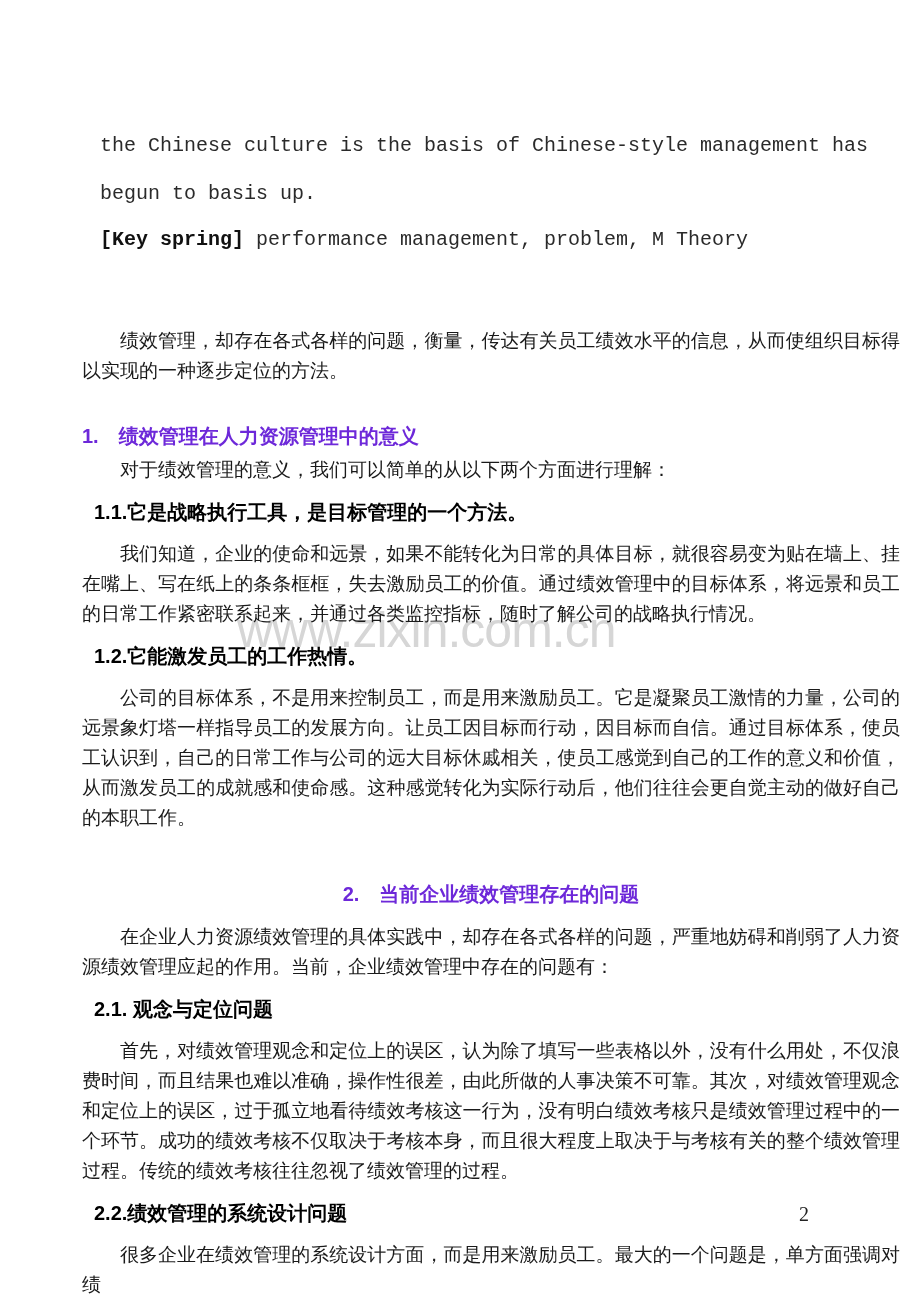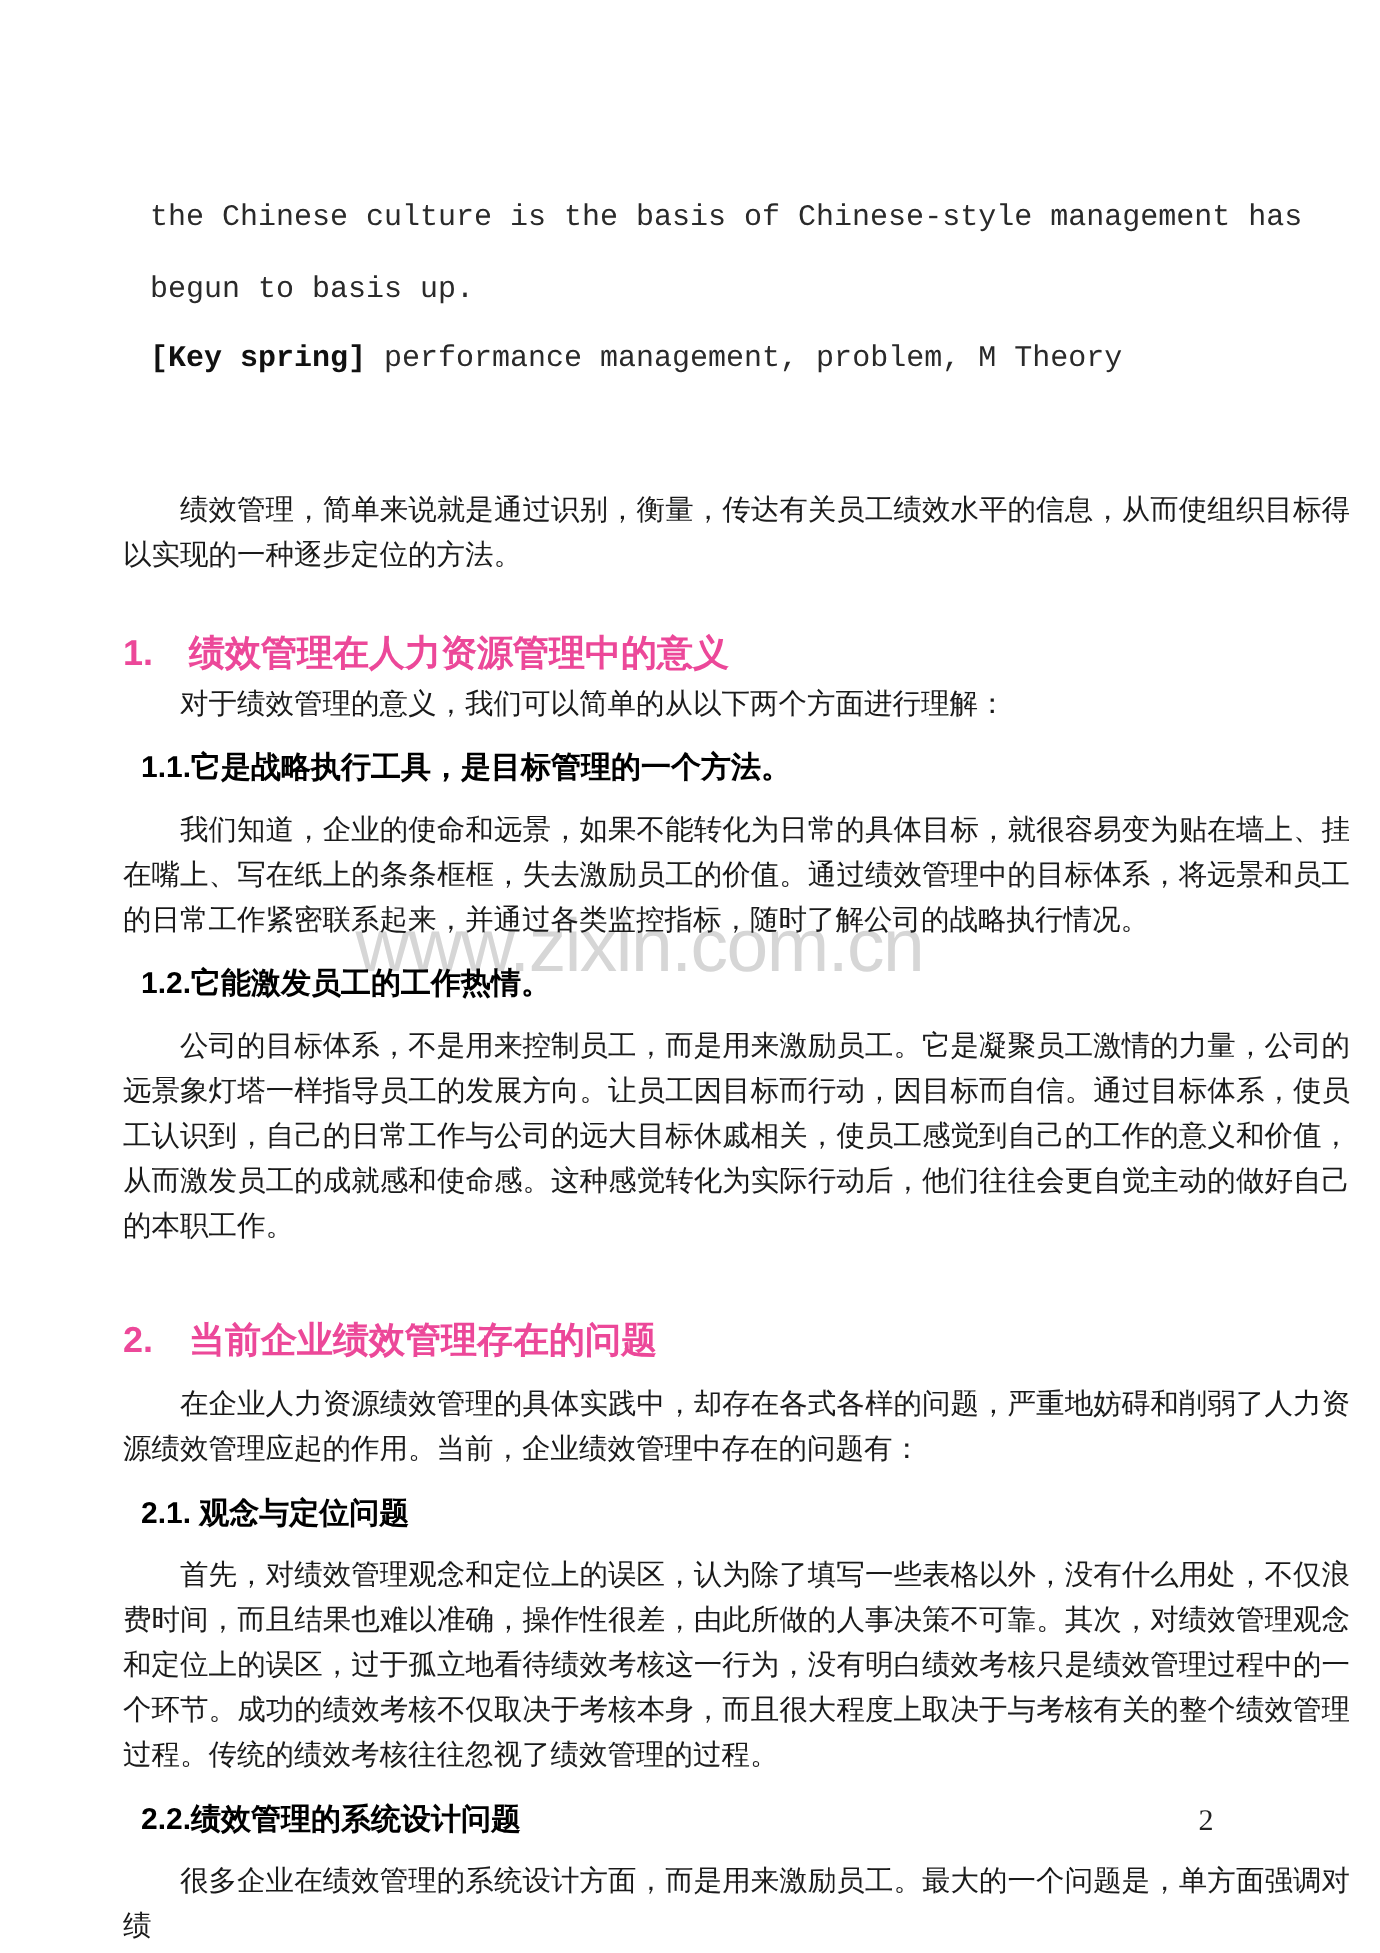--- a/index.html
+++ b/index.html
@@ -53,26 +53,26 @@
     text-indent: 38px;
     color: #1a1a1a;
   }
   .intro-par {
     margin-top: 64px;
   }
   .section-heading {
     margin: 0;
     font-family: "Liberation Sans", "DejaVu Sans", sans-serif;
     font-weight: bold;
-    font-size: 24px;
+    font-size: 20px;
     line-height: 32px;
-    color: #ec4899;
+    color: #6d28d9;
   }
   .section-1-heading { margin-top: 34px; }
-  .section-2-heading { margin-top: 45px; }
+  .section-2-heading { margin-top: 45px; text-align: center; }
   .lead-par { margin-top: 3px; }
   .lead-par-2 { margin-top: 12px; }
   .subsection-heading {
     margin: 12px;
     font-family: "Liberation Sans", "DejaVu Sans", sans-serif;
     font-weight: bold;
     font-size: 20px;
     line-height: 30px;
     color: #000000;
   }
@@ -108,21 +108,21 @@
   <div class="watermark">www.zixin.com.cn</div>
 
   <div class="content">
 
     <div class="abstract">
       <div class="abstract-line">the Chinese culture is the basis of Chinese-style management has</div>
       <div class="abstract-line">begun to basis up.</div>
       <div class="keywords-line"><span class="keywords-label">[Key spring]</span><span> performance management, problem, M Theory</span></div>
     </div>
 
-    <p class="body-par intro-par">绩效管理，简单来说就是通过识别，衡量，传达有关员工绩效水平的信息，从而使组织目标得以实现的一种逐步定位的方法。</p>
+    <p class="body-par intro-par">绩效管理，却存在各式各样的问题，衡量，传达有关员工绩效水平的信息，从而使组织目标得以实现的一种逐步定位的方法。</p>
 
     <h2 class="section-heading section-1-heading">1.　绩效管理在人力资源管理中的意义</h2>
 
     <p class="body-par lead-par">对于绩效管理的意义，我们可以简单的从以下两个方面进行理解：</p>
 
     <h3 class="subsection-heading">1.1.它是战略执行工具，是目标管理的一个方法。</h3>
 
     <p class="body-par sub-body">我们知道，企业的使命和远景，如果不能转化为日常的具体目标，就很容易变为贴在墙上、挂在嘴上、写在纸上的条条框框，失去激励员工的价值。通过绩效管理中的目标体系，将远景和员工的日常工作紧密联系起来，并通过各类监控指标，随时了解公司的战略执行情况。</p>
 
     <h3 class="subsection-heading">1.2.它能激发员工的工作热情。</h3>

